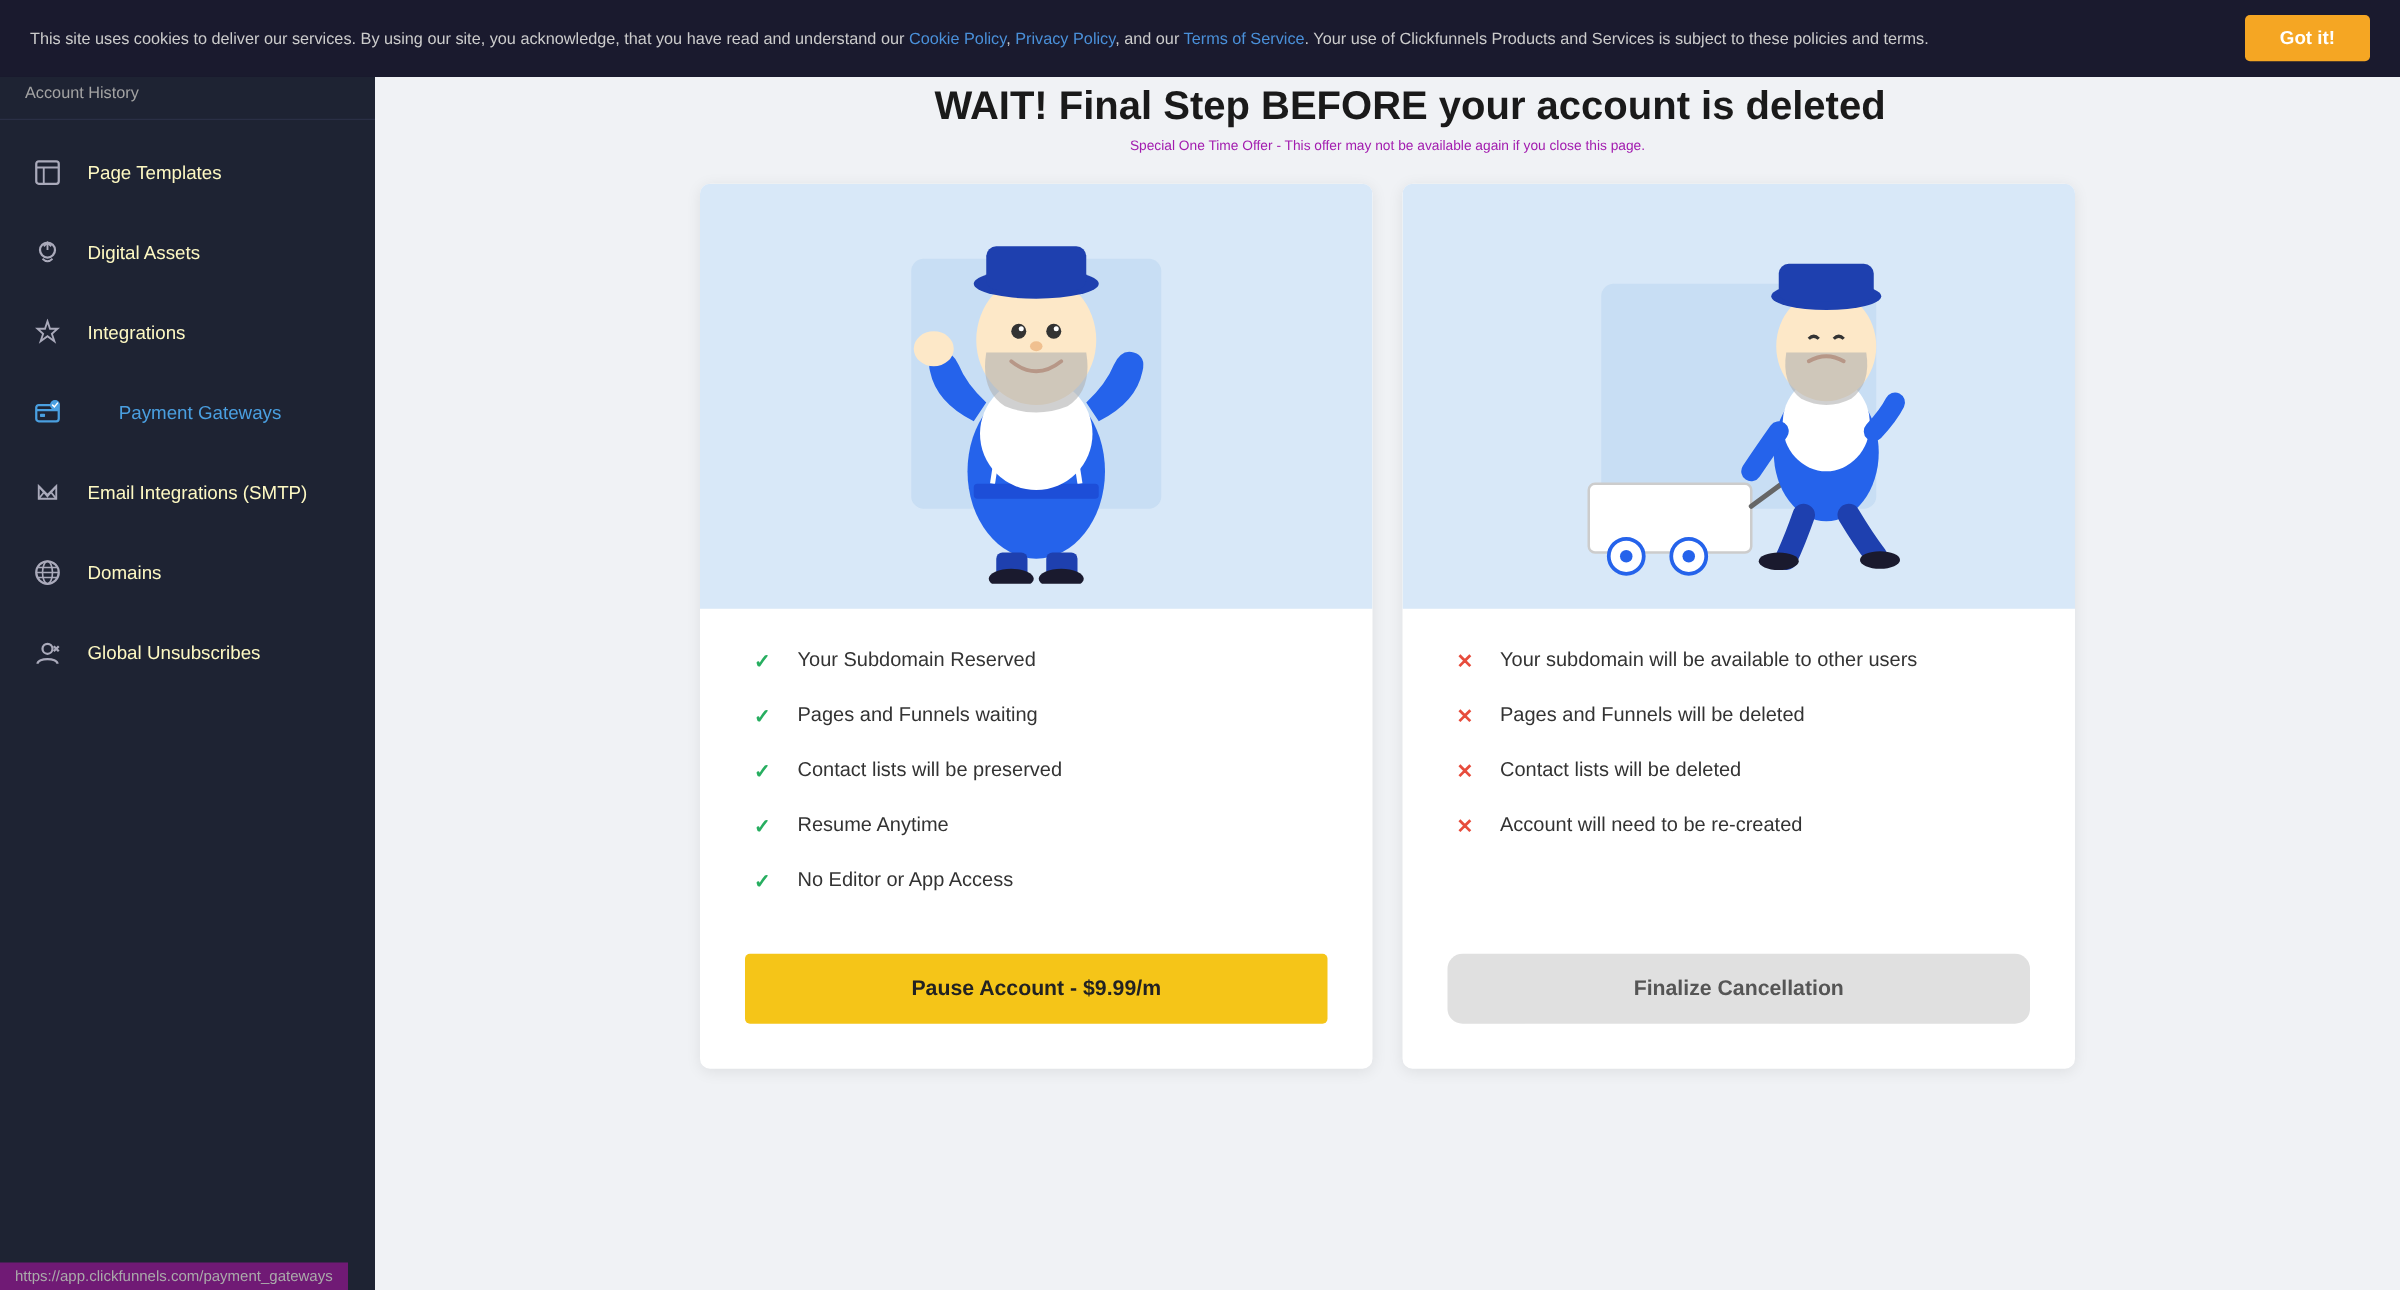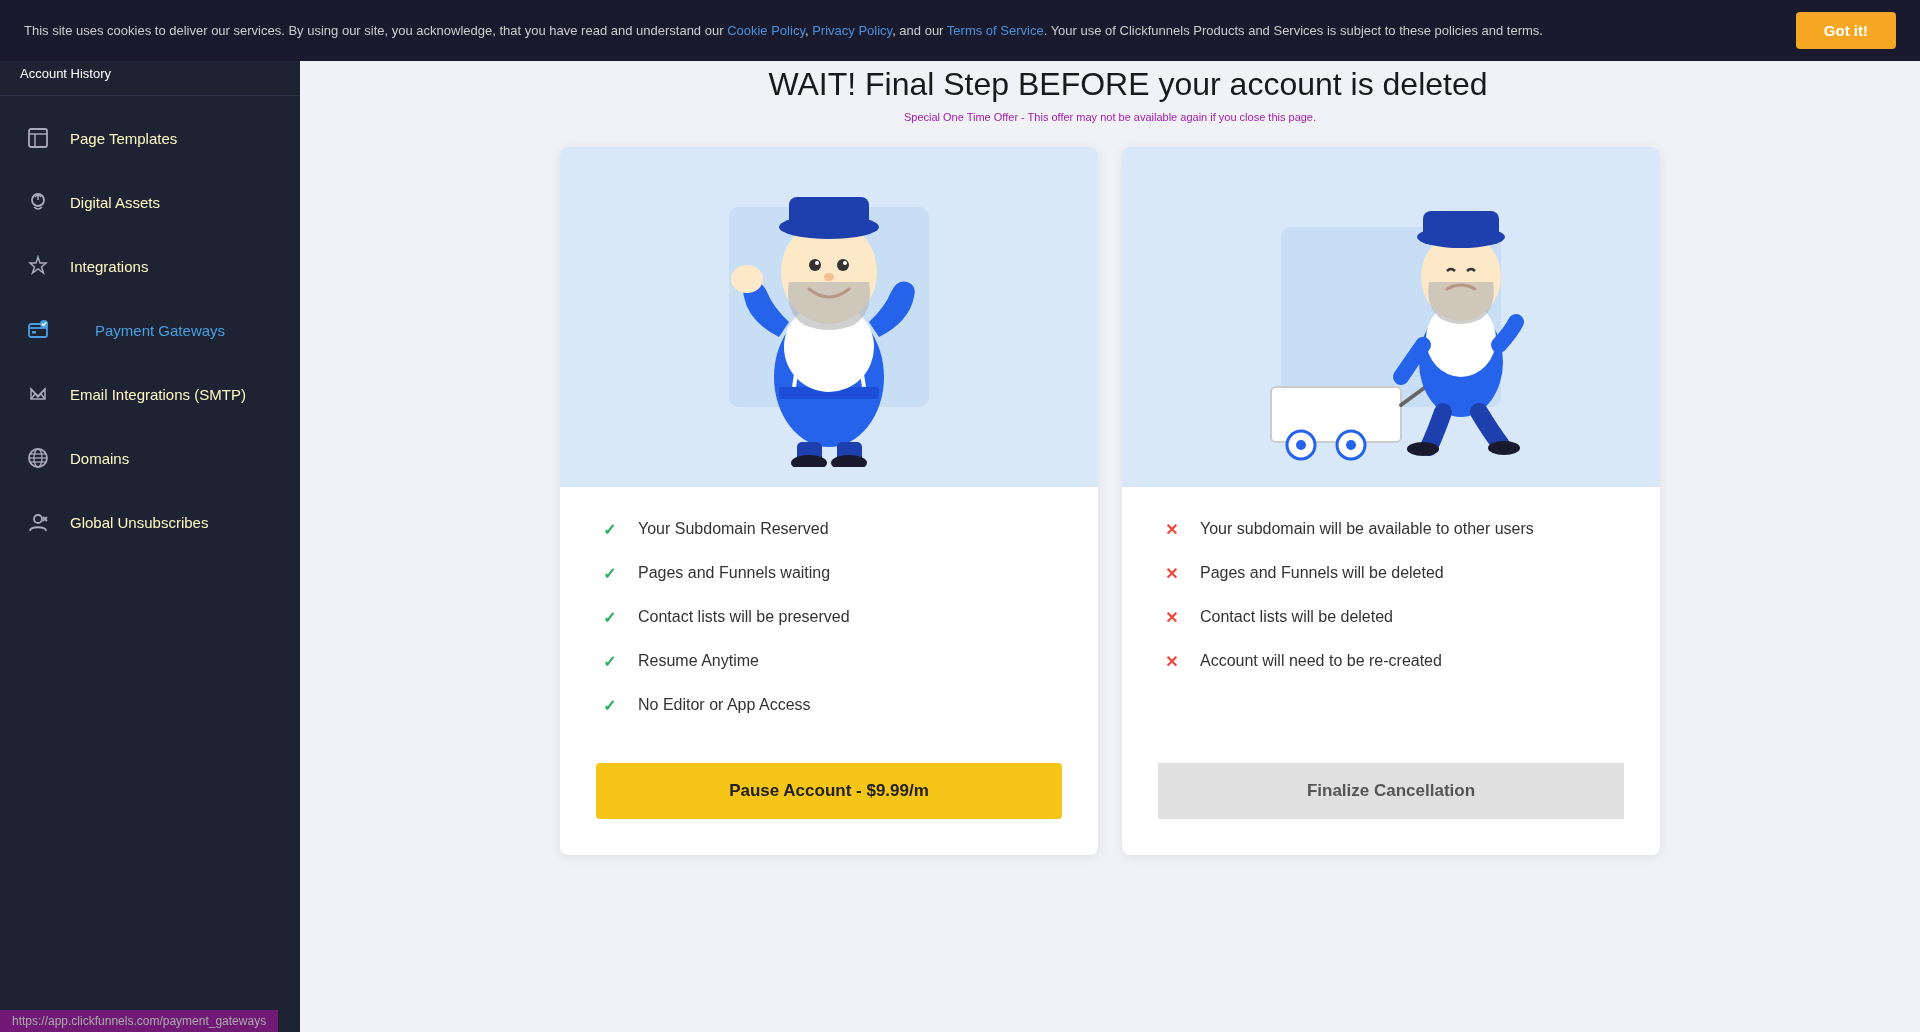--- a/index.html
+++ b/index.html
@@ -44,21 +44,21 @@
     
     .sidebar {
       width: 300px;
       background: #1e2333;
       min-height: calc(100vh - 46px);
       flex-shrink: 0;
       padding-top: 10px;
     }
     .sidebar-account-header {
       padding: 10px 20px 14px;
-      color: #ffffff;
+      color: #a3a3a3;
       font-size: 13px;
       border-bottom: 1px solid #2a2f45;
       margin-bottom: 10px;
     }
     .sidebar-item {
       display: flex;
       align-items: center;
       padding: 14px 20px;
       color: #fef9c3;
       font-size: 15px;
@@ -93,21 +93,21 @@
       align-items: center;
       padding: 20px 40px 40px;
       background: #f0f2f5;
     }
     .page-header {
       text-align: center;
       margin-bottom: 24px;
     }
     .page-header h1 {
       font-size: 32px;
-      font-weight: 400;
+      font-weight: 700;
       color: #1a1a1a;
       margin-bottom: 8px;
       margin-left: 36px;
     }
     .page-header p {
       font-size: 11px;
       color: #a21caf;
     }
 
     
@@ -182,21 +182,21 @@
       cursor: pointer;
     }
     .finalize-btn {
       width: 100%;
       background: #e0e0e0;
       color: #555;
       border: none;
       padding: 18px;
       font-size: 17px;
       font-weight: 700;
-      border-radius: 0;
+      border-radius: 12px;
       cursor: pointer;
     }
 
     
     .status-bar {
       position: fixed;
       bottom: 0;
       left: 0;
       background: #701a75;
       color: #aaa;

